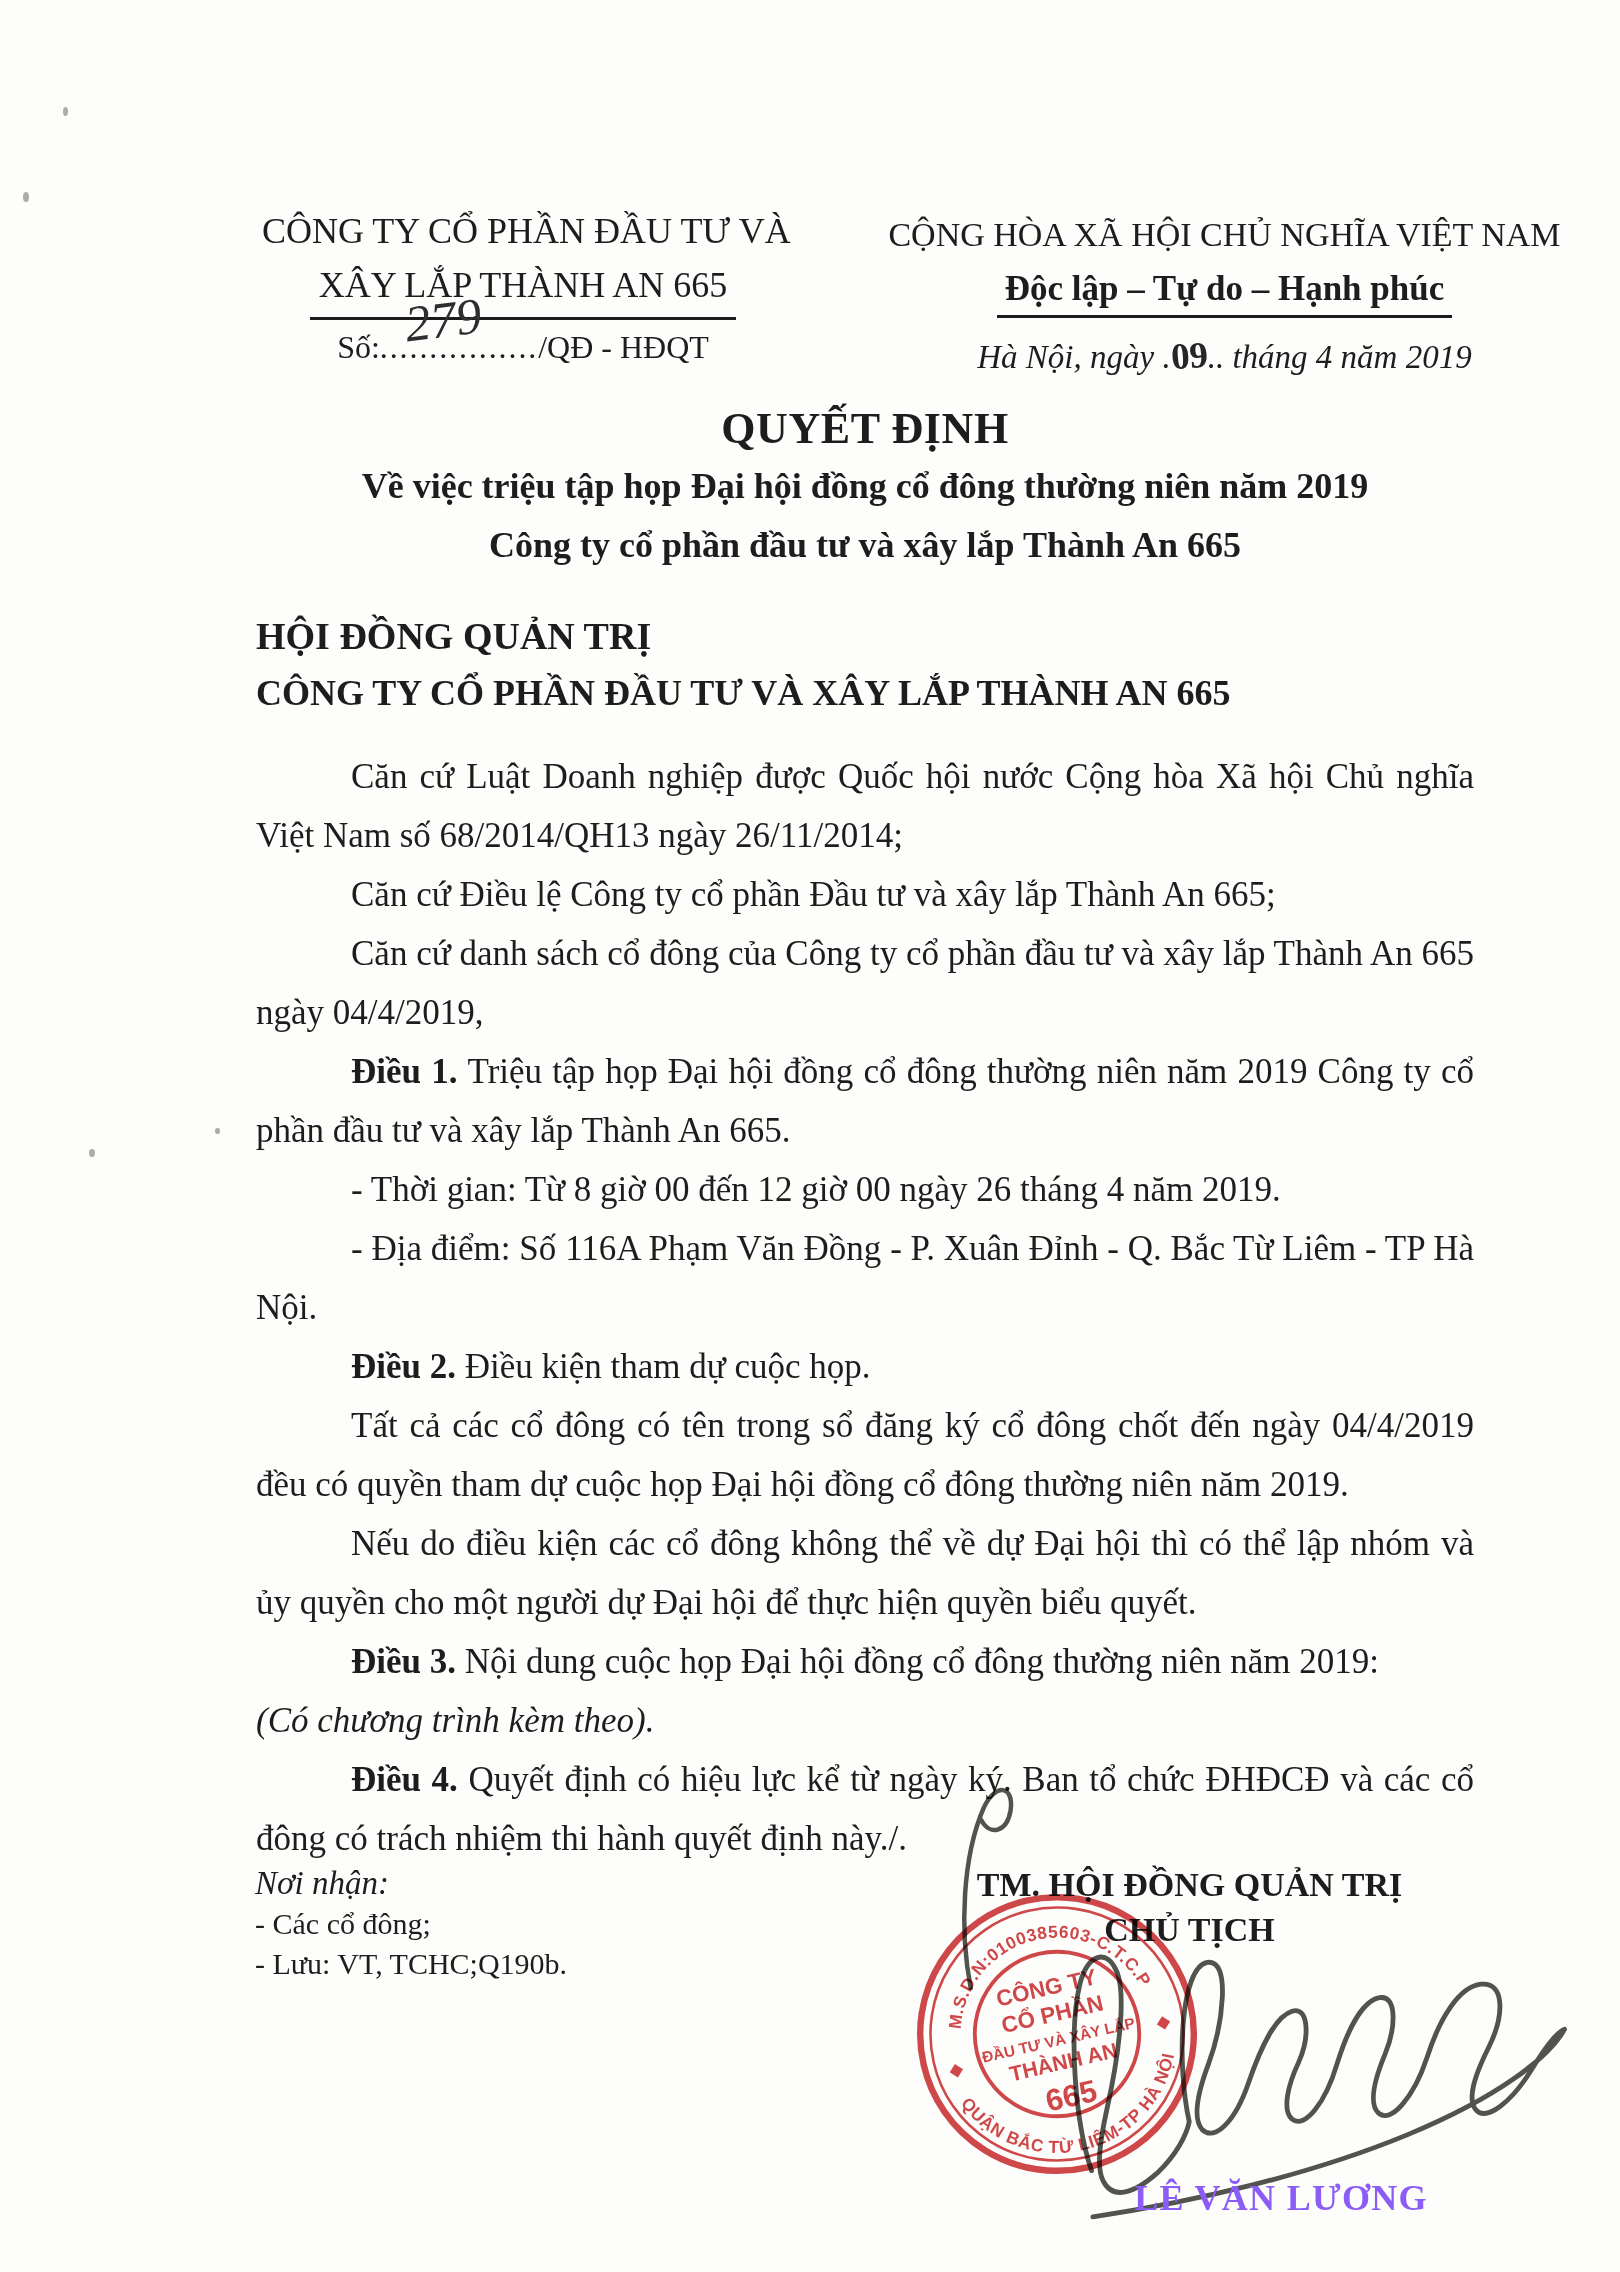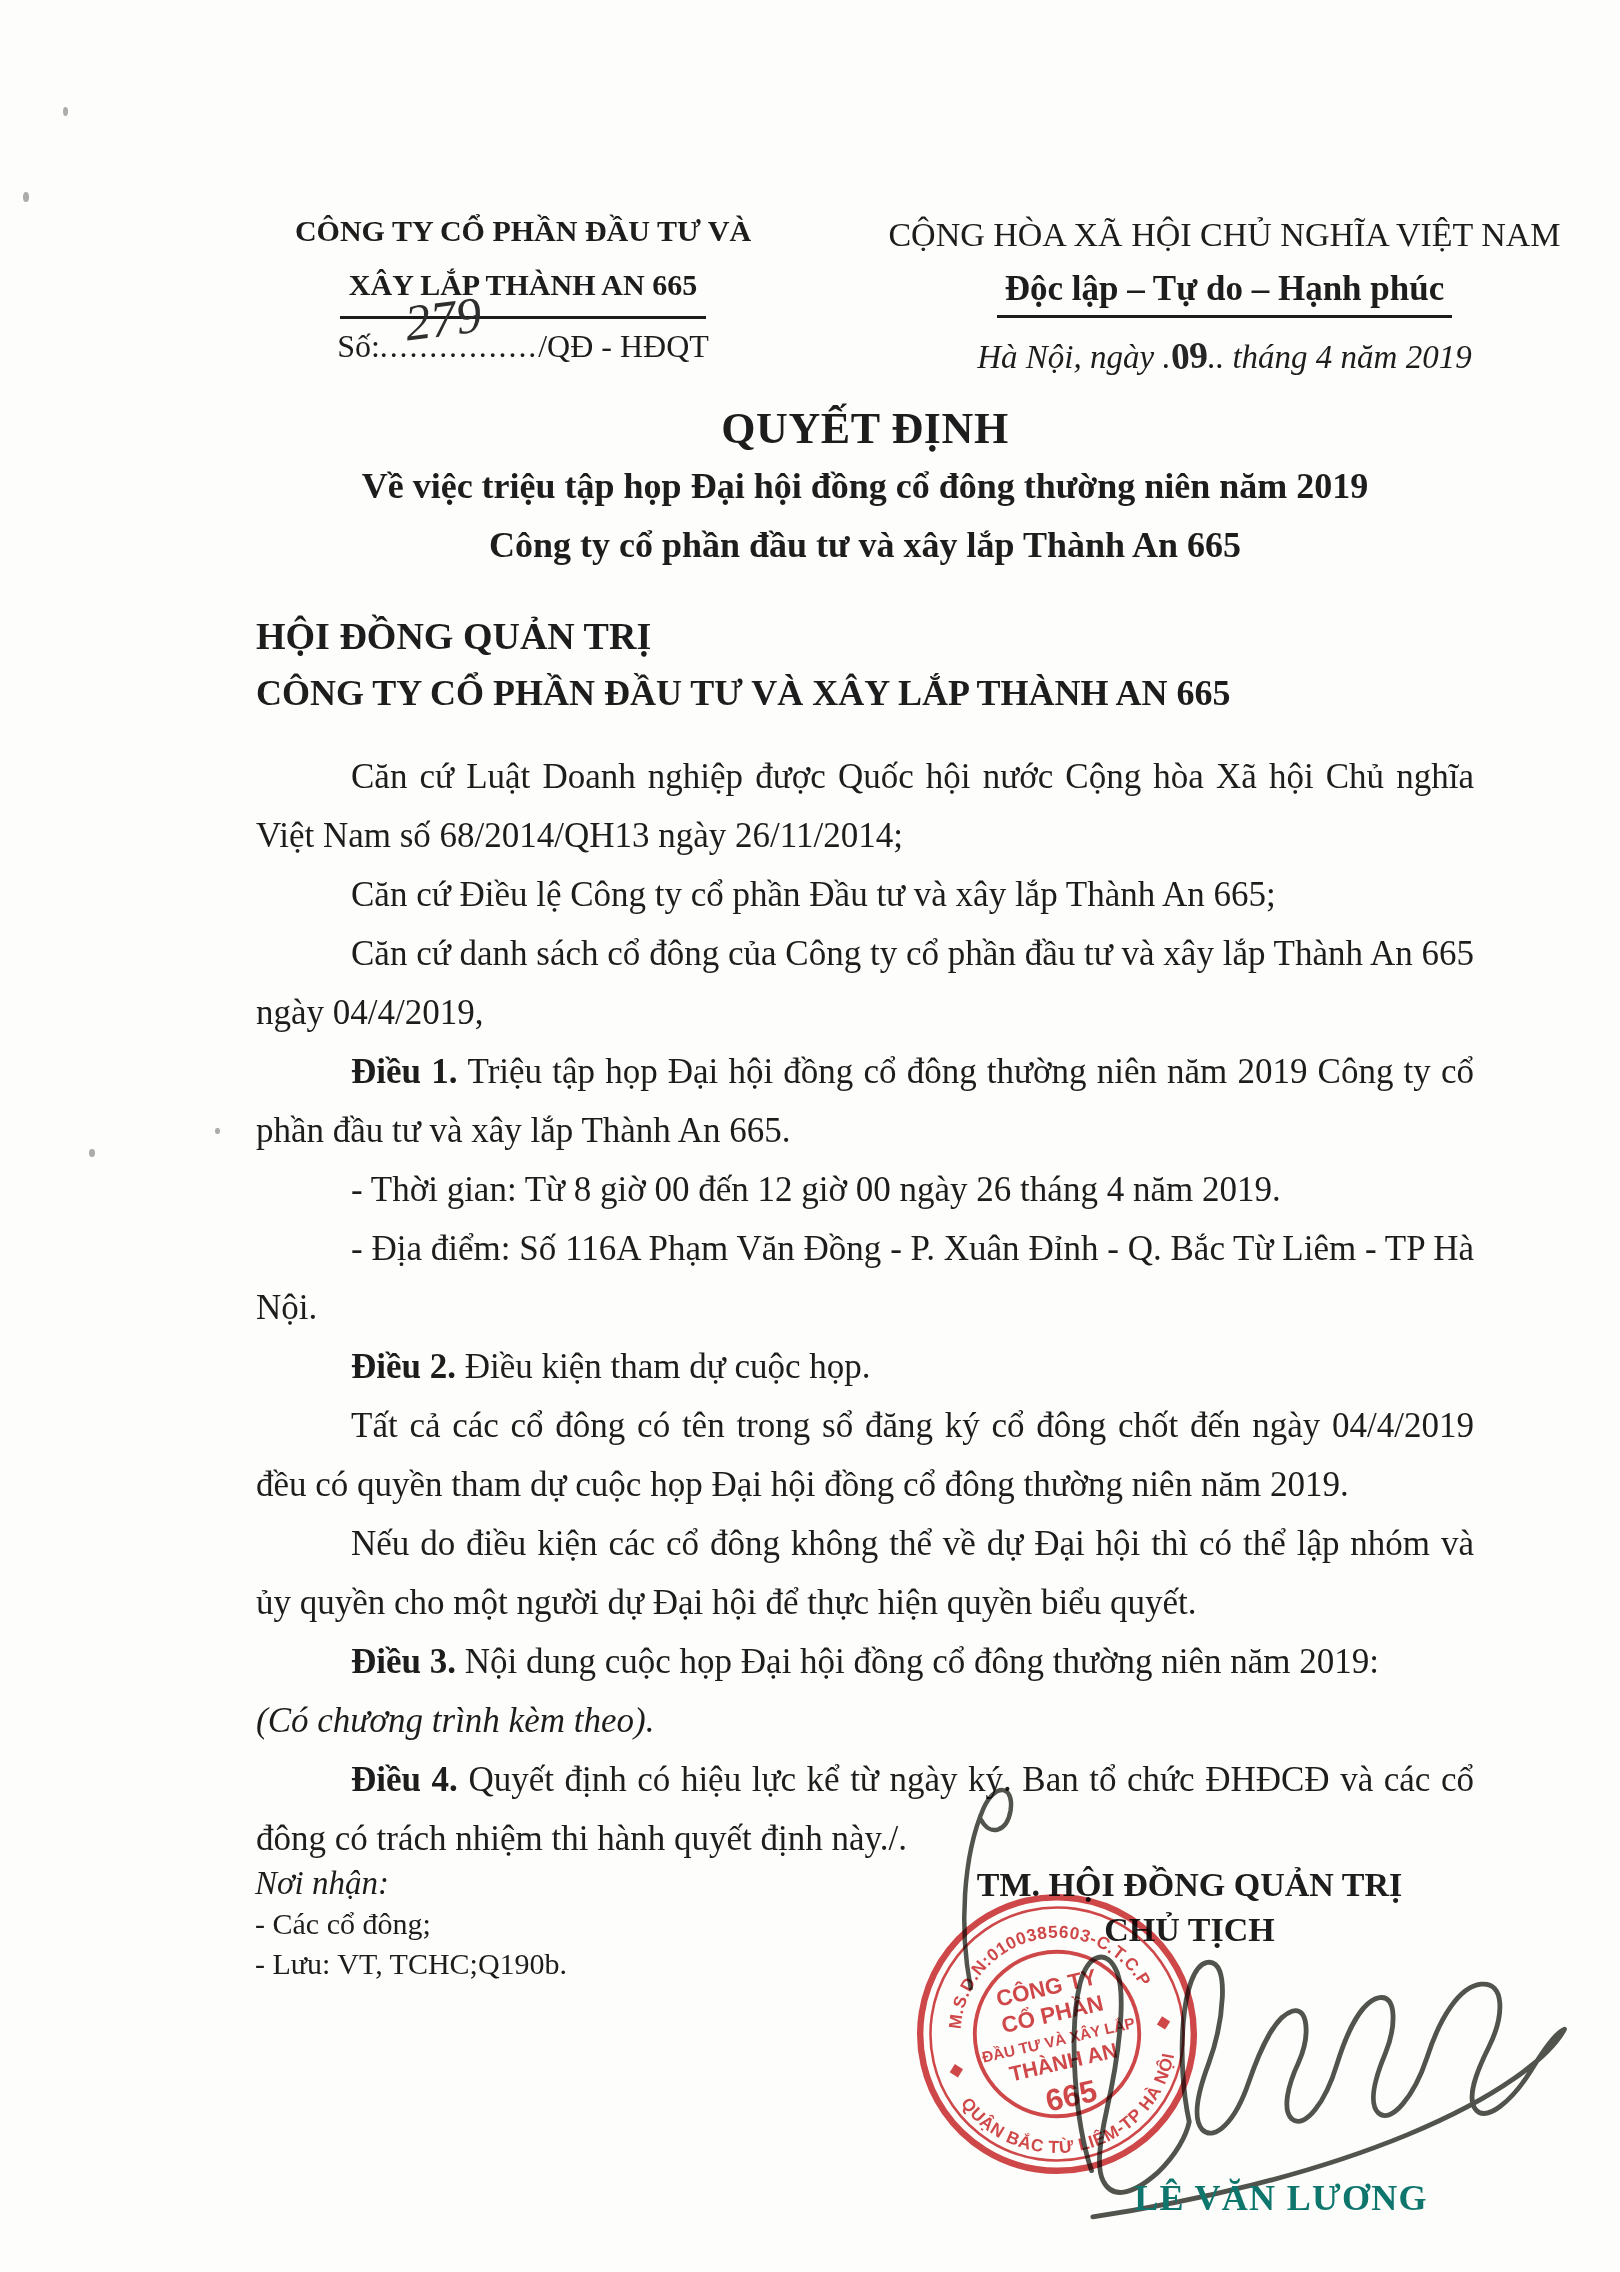--- a/index.html
+++ b/index.html
@@ -2,21 +2,21 @@
 <html style="font-size:10.3px"><head>
 <meta charset="utf-8">
 <style>
   html,body{margin:0;padding:0;background:#d8d8d4;}
   .page{
     position:relative;width:1620px;height:2273px;background:#fdfdfb;
     font-family:"Liberation Serif",serif;color:#1d1d1d;overflow:hidden;
   }
   
   .header-left{position:absolute;left:262px;top:204px;width:522px;text-align:center;}
-  .hl-line{font-size:30px;font-weight:700;line-height:54px;white-space:nowrap;}
+  .hl-line{font-size:36px;font-weight:400;line-height:54px;white-space:nowrap;}
   .hl-underline{display:inline-block;border-bottom:3.9px solid #1c1c1c;padding:0 9px 12px;line-height:39px;}
   .so-line{position:relative;font-size:32px;font-weight:400;line-height:55px;white-space:nowrap;}
   .dots{letter-spacing:1.9px;}
   .hand-279{
     position:absolute;left:143px;top:-27px;font-size:51px;font-style:italic;font-weight:400;
     color:#2e2e2e;transform:rotate(-7deg);font-family:"Liberation Serif",serif;
   }
   .header-right{position:absolute;left:855px;top:210px;width:739px;text-align:center;}
   .hr1{font-size:34px;font-weight:400;line-height:50px;white-space:nowrap;}
   .hr2-wrap{margin-top:9px;}
@@ -38,21 +38,21 @@
   .center-italic{text-align:left;font-style:italic;text-indent:0;}
   
   .footer-left{position:absolute;left:255px;top:1863px;}
   .recipients-label{font-size:33px;font-weight:400;font-style:italic;line-height:41px;}
   .recipient{font-size:30px;line-height:40px;}
   .footer-right{position:absolute;left:868px;top:1863px;width:643px;text-align:center;font-weight:700;}
   .fr1{font-size:34px;line-height:44px;white-space:nowrap;}
   .fr2{font-size:34px;line-height:45px;}
   .signer-name{
     position:absolute;left:1117px;top:2177px;width:328px;text-align:center;
-    font-size:36px;font-weight:700;letter-spacing:1.3px;color:#0f766e;white-space:nowrap;
+    font-size:36px;font-weight:700;letter-spacing:1.3px;color:#8b5cf6;white-space:nowrap;
   }
   
   .stamp-svg{position:absolute;left:890px;top:1867px;width:334px;height:334px;transform:rotate(-13deg);mix-blend-mode:multiply;opacity:.93;}
   .stamp-svg text{font-family:"Liberation Sans",sans-serif;font-weight:700;}
   .signature-svg{position:absolute;left:887px;top:1749px;width:733px;height:527px;mix-blend-mode:multiply;}
   
   .speck{position:absolute;background:#6a6a68;border-radius:50%;opacity:.55;}
 </style>
 </head>
 <body>

